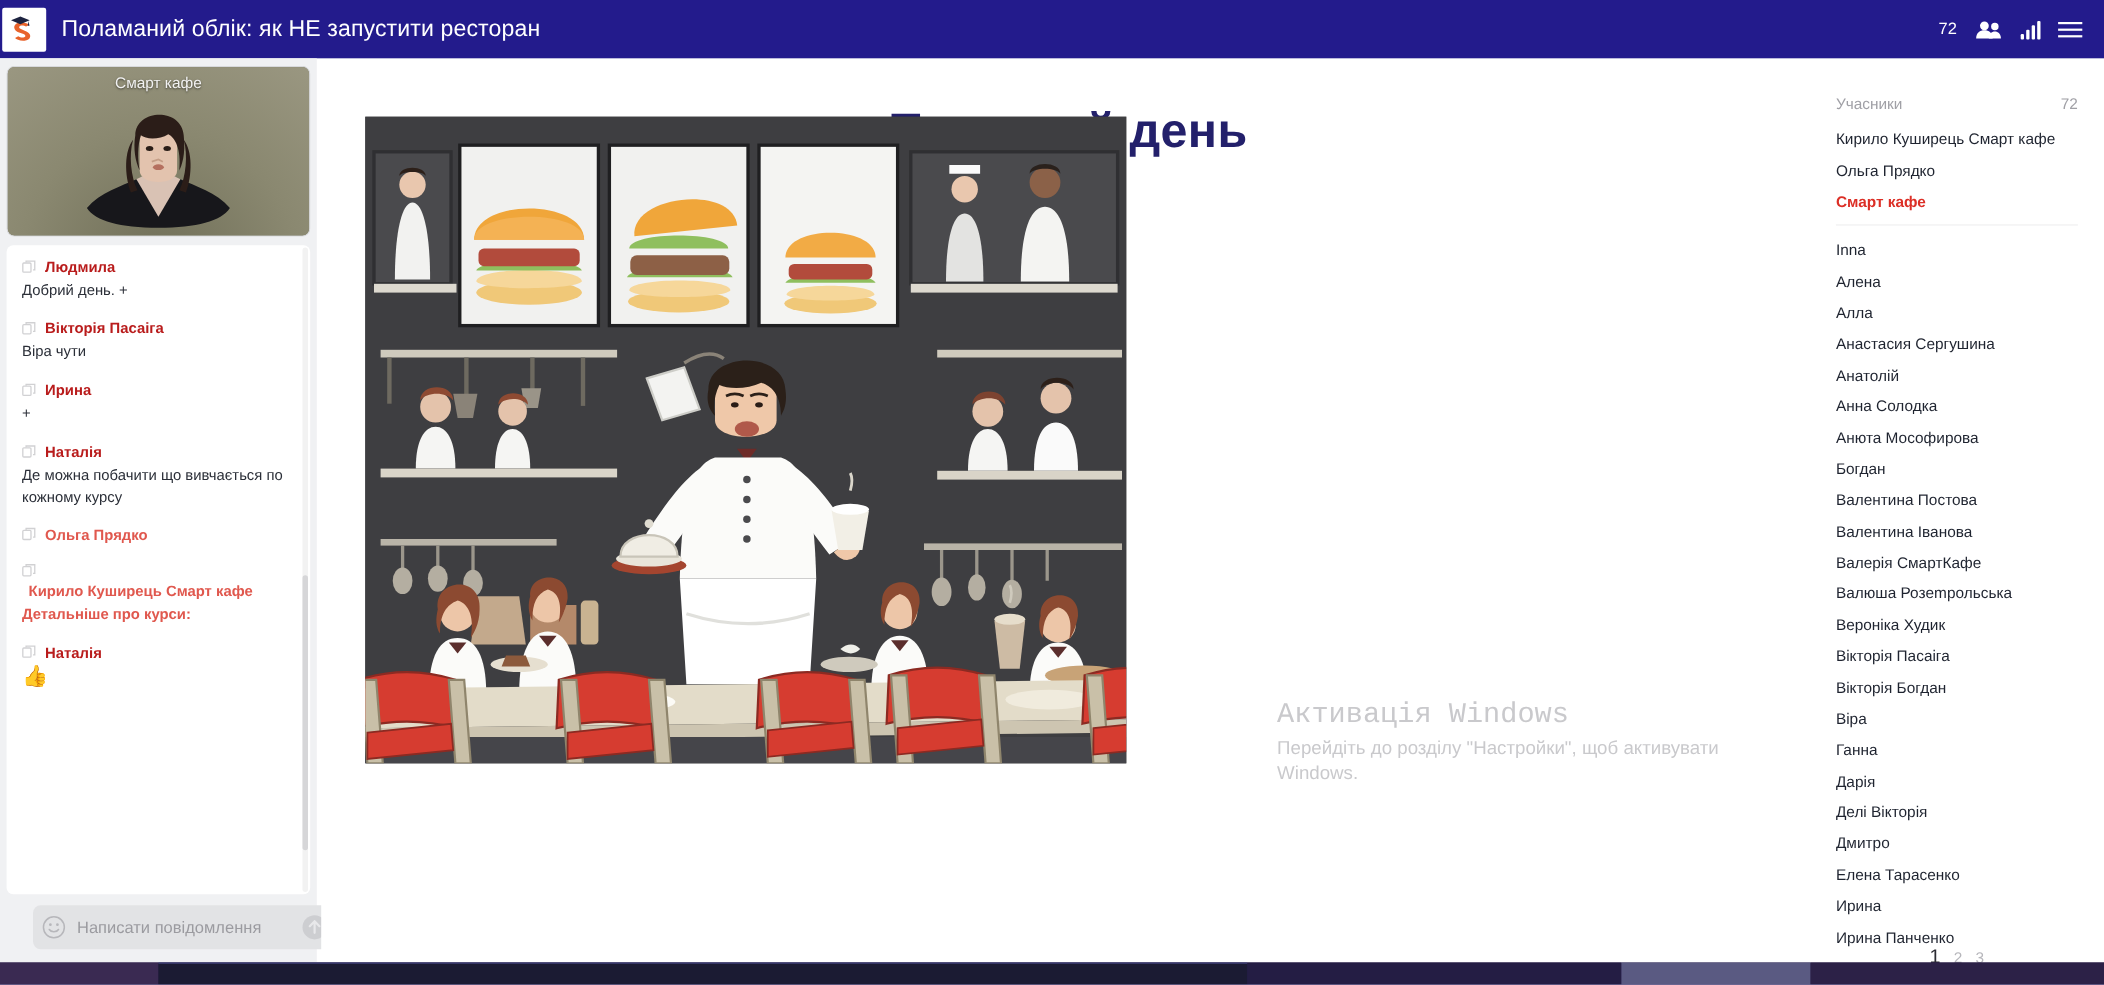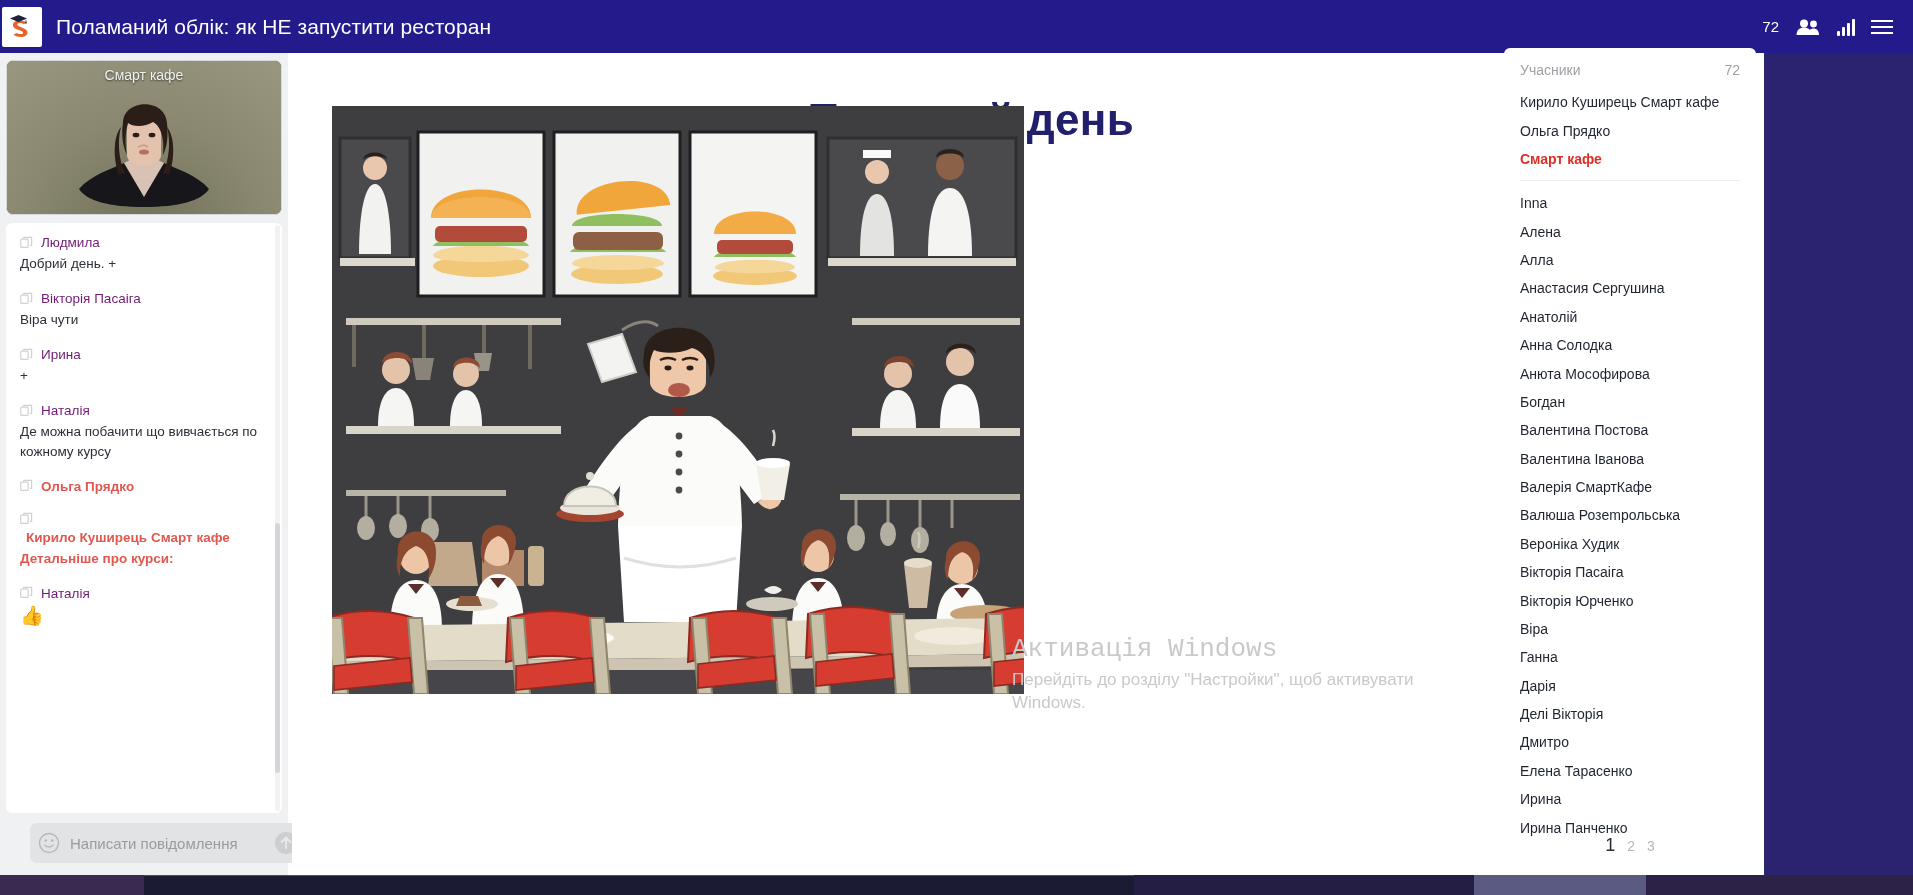--- a/index.html
+++ b/index.html
@@ -3,21 +3,21 @@
 <meta charset="utf-8">
 <title>Webinar UI</title>
 <style>
   * { box-sizing: border-box; margin: 0; padding: 0; }
   html, body {
     width: 1913px; height: 895px;
     overflow: hidden;
     font-family: "Liberation Sans", "DejaVu Sans", sans-serif;
     background: #2b2370;
   }
-  #app { position: relative; width: 1764px; height: 895px; background: #ffffff; }
+  #app { position: relative; width: 1913px; height: 895px; background: #ffffff; }
 
   
   .header {
     position: absolute; top: 0; left: 0; width: 1913px; height: 53px;
     background: #231b8c;
     display: flex; align-items: center;
   }
   .logo-box {
     width: 40px; height: 40px; margin-left: 2px; margin-right: 14px;
     background: #ffffff; border-radius: 2px;
@@ -74,21 +74,21 @@
     overflow: hidden;
   }
   .chat-scroll {
     position: absolute; inset: 0;
     padding: 12px 14px 8px 14px;
     overflow: hidden;
   }
   .msg { margin-bottom: 18px; }
   .msg-head { display: flex; align-items: center; gap: 8px; margin-bottom: 4px; }
   .copy-icon { flex: none; width: 13px; height: 14px; opacity: .45; }
-  .msg-author { font-size: 13.5px; font-weight: normal; color: #701a75; }
+  .msg-author { font-size: 13.5px; font-weight: bold; color: #b91c1c; }
   .msg-body { font-size: 13.5px; color: #2b2f38; line-height: 1.42; }
   .msg.red .msg-author, .msg.red .msg-body { color: #e0584e; font-weight: bold; }
   .msg.red .msg-body { font-weight: bold; }
   .msg-link { color: #2f6fd0; font-weight: bold; word-break: break-all; display:block; }
   .emoji-thumb { font-size: 19px; line-height: 1.2; }
   .msg-author-indent { padding-left: 6px; }
 
   .chat-sb-track {
     position: absolute; right: 2px; top: 2px; width: 5px; bottom: 2px;
     background: #f2f2f2; border-radius: 3px;
@@ -131,21 +131,21 @@
   .winmark {
     position: absolute; right: 322px; bottom: 180px;
     text-align: left; color: #c9c9cc; pointer-events: none;
     width: 430px;
   }
   .winmark .t1 { font-size: 26px; line-height: 1.25; font-family: Liberation Mono, monospace; }
   .winmark .t2 { font-size: 17px; line-height: 1.35; margin-top: 4px; }
 
   
   .right-col {
-    position: absolute; right: 8px; top: 48px;
+    position: absolute; right: 8px; top: 72px;
     width: 252px; height: 822px;
     background: #ffffff; border-radius: 6px;
     padding: 14px 0 0 0;
     overflow: hidden;
   }
   .pr-head {
     display: flex; justify-content: space-between; align-items: baseline;
     padding: 0 16px 10px 16px;
     font-size: 14px; color: #a0a0a6;
   }
@@ -529,21 +529,21 @@
       <div class="pr-item">Анатолій</div>
       <div class="pr-item">Анна Солодка</div>
       <div class="pr-item">Анюта Мософирова</div>
       <div class="pr-item">Богдан</div>
       <div class="pr-item">Валентина Постова</div>
       <div class="pr-item">Валентина Іванова</div>
       <div class="pr-item">Валерія СмартКафе</div>
       <div class="pr-item">Валюша Розempольська</div>
       <div class="pr-item">Вероніка Худик</div>
       <div class="pr-item">Вікторія Пасаіга</div>
-      <div class="pr-item">Вікторія Юрченко</div>
+      <div class="pr-item">Вікторія Богдан</div>
       <div class="pr-item">Віра</div>
       <div class="pr-item">Ганна</div>
       <div class="pr-item">Дарія</div>
       <div class="pr-item">Делі Вікторія</div>
       <div class="pr-item">Дмитро</div>
       <div class="pr-item">Елена Тарасенко</div>
       <div class="pr-item">Ирина</div>
       <div class="pr-item">Ирина Панченко</div>
     </div>
     <div class="pager">

